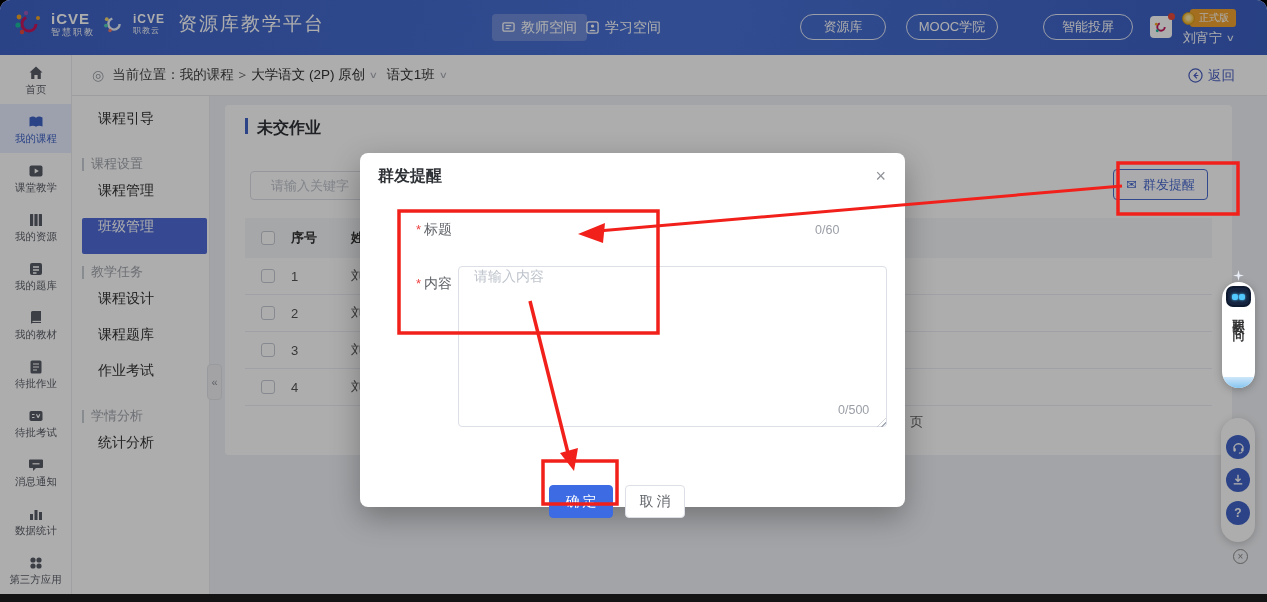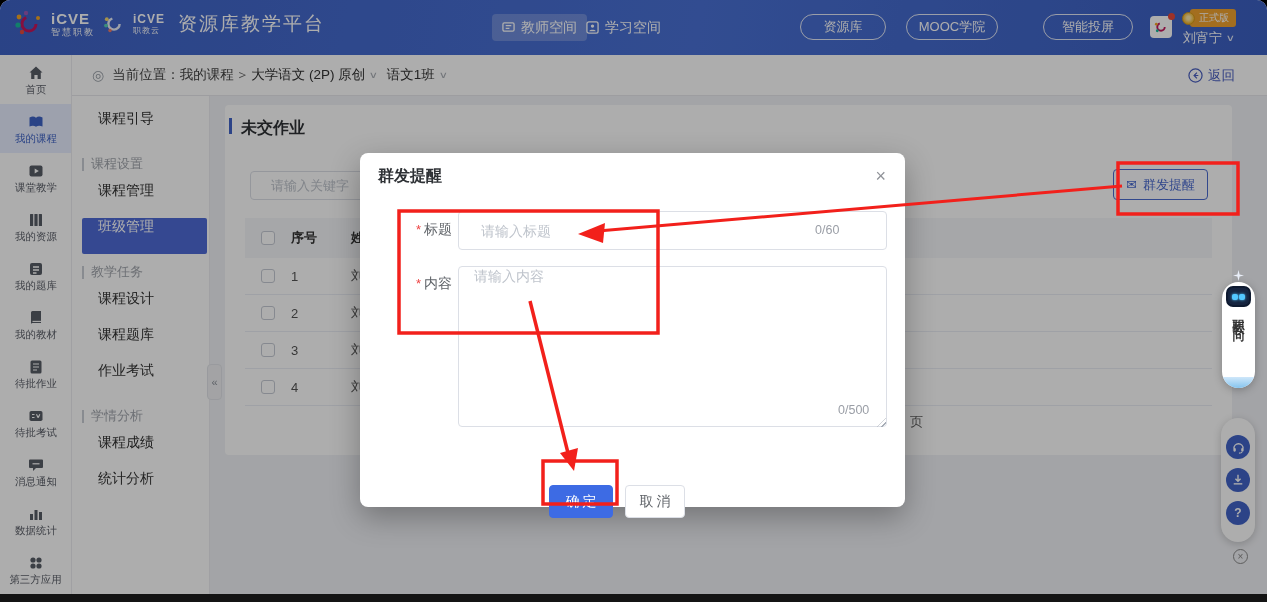--- a/index.html
+++ b/index.html
@@ -53,21 +53,21 @@
   .submenu { position:absolute; left:72px; top:96px; width:138px; height:498px; background:#fff; border-right:1px solid #ececf0; padding-top:14px; }
   .sub-row { height:36px; display:flex; align-items:flex-start; font-size:14px; color:#333; padding-left:26px; cursor:pointer; }
   .sub-group { height:36px; display:flex; align-items:center; font-size:13px; color:#a2a6ad; padding-left:10px; gap:7px; cursor:default; }
   .sub-group .bar { width:2px; height:13px; background:#c9cdd4; }
   .sub-row.active { background:#4f6bd6; color:#fff; margin:0 2px 0 10px; padding-left:16px; border-radius:2px; }
   .collapse-tab { position:absolute; left:207px; top:364px; width:15px; height:36px; background:#f0f1f4; border:1px solid #e2e4e9;
     border-radius:4px; display:flex; align-items:center; justify-content:center; color:#8d929a; font-size:11px; cursor:pointer; z-index:5; }
 
   
   .card { position:absolute; left:225px; top:105px; width:1007px; height:350px; background:#fff; border-radius:4px; }
-  .sec-title { position:absolute; left:4px; top:13px; display:flex; gap:9px; font-size:16px; font-weight:bold; color:#2f3236; }
+  .sec-title { position:absolute; left:20px; top:13px; display:flex; gap:9px; font-size:16px; font-weight:bold; color:#2f3236; }
   .sec-title .bar { width:3px; height:16px; background:#4263c7; }
   .search-box { position:absolute; left:25px; top:66px; width:170px; height:29px; border:1px solid #dcdfe6; border-radius:4px;
     font-size:13px; color:#333; padding-left:20px; background:#fff; }
   .search-box::placeholder { color:#bfc4cc; }
   .broadcast-btn { position:absolute; right:24px; top:64px; height:31px; padding:0 12px; border:1px solid #4a6ad0; border-radius:4px;
     color:#4a6ad0; background:#fcfdff; font-size:13px; display:flex; align-items:center; gap:6px; cursor:pointer; }
   .tbl { position:absolute; left:20px; top:113px; width:967px; }
   .tr { display:flex; align-items:center; height:37px; border-bottom:1px solid #ebeef5; font-size:13px; color:#555; }
   .tr.head { height:40px; background:#f5f7fa; font-weight:bold; color:#333; border-bottom:none; }
   .col-cb { width:46px; display:flex; justify-content:center; }
@@ -324,23 +324,20 @@
         <span>课程题库</span>
       </div>
     <div class="sub-row">
         <span>作业考试</span>
       </div>
     <div class="sub-group">
         <span class="bar"></span>
         <span>学情分析</span>
       </div>
     <div class="sub-row">
-        <span>课程成绩</span>
-      </div>
-    <div class="sub-row">
         <span>统计分析</span>
       </div>
   </div>
   <div class="collapse-tab">
       <span>«</span>
     </div>
 
   <div class="card">
     <div class="sec-title">
       <span class="bar"></span>
@@ -429,21 +426,20 @@
 
   <div class="mask"></div>
 
   <div class="modal">
     <div class="modal-title">群发提醒</div>
     <div class="modal-close"><span>×</span></div>
 
     <div class="f-label" style="top:68px;">
       <span class="req">*</span><span>标题</span>
     </div>
-    <input class="f-input" placeholder="请输入标题" style="">
     <span class="counter1">0/60</span>
 
     <div class="f-label" style="top:122px;">
       <span class="req">*</span><span>内容</span>
     </div>
     <textarea class="f-area" placeholder="请输入内容" style=""></textarea>
     <span class="counter2">0/500</span>
     <span class="resize-h"></span>
 
     <div class="btn confirm">

